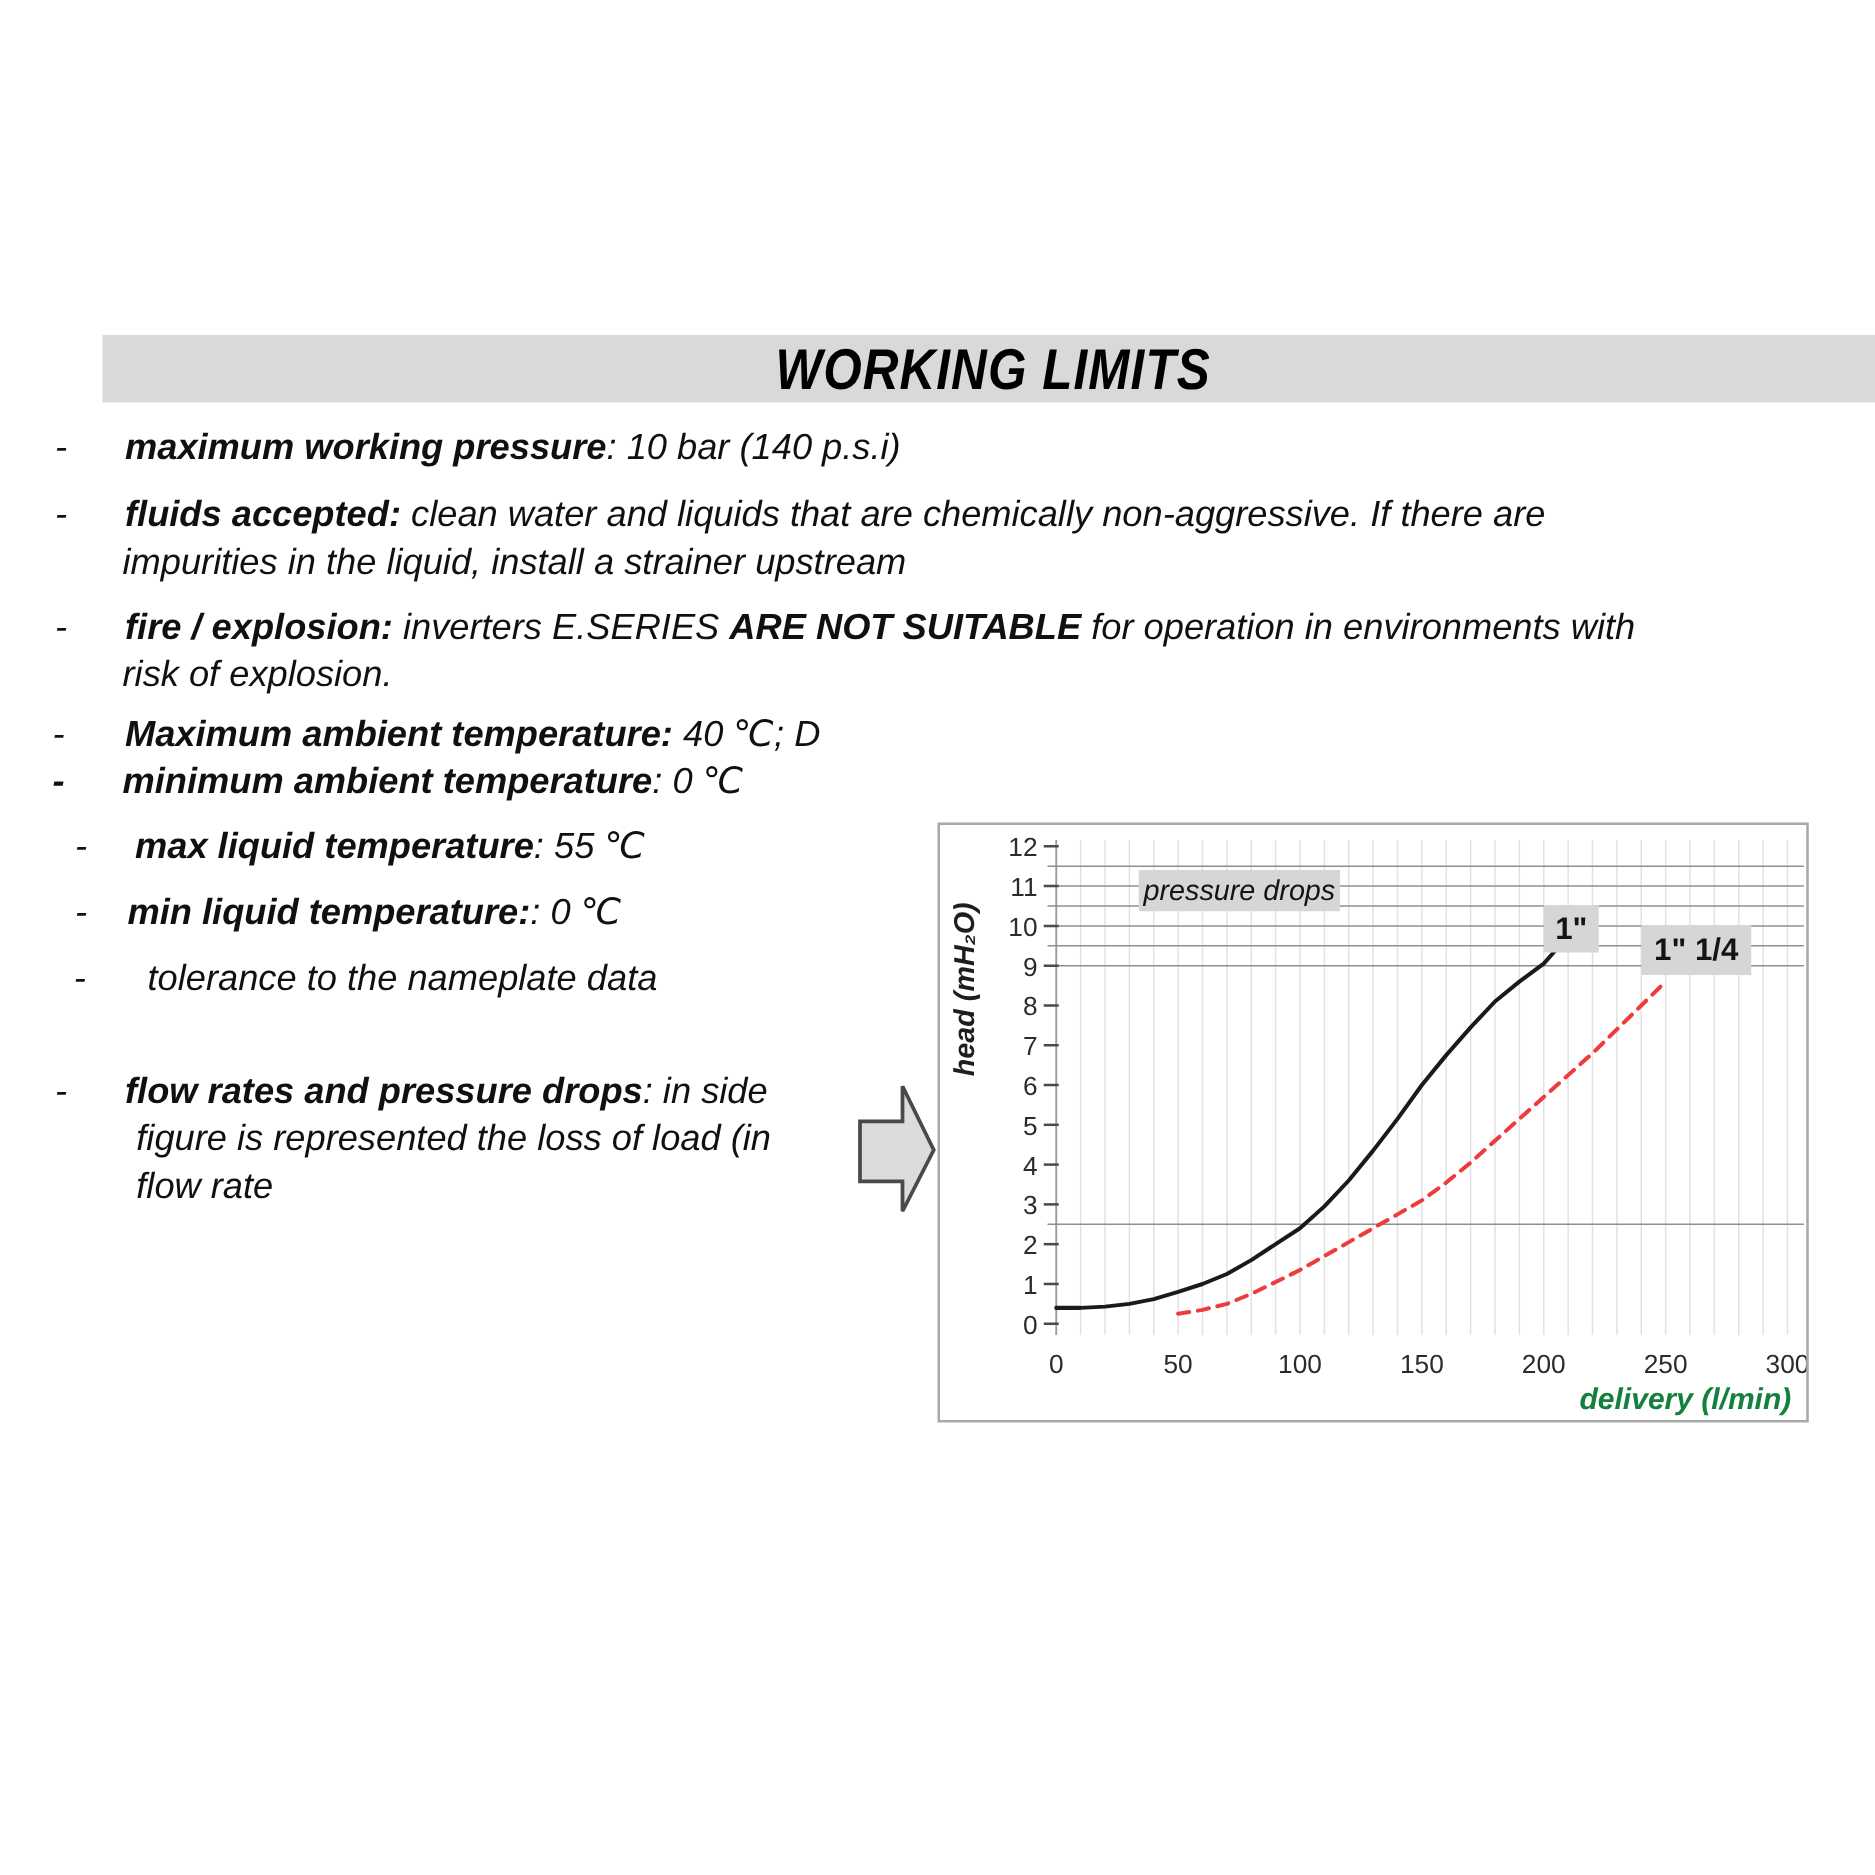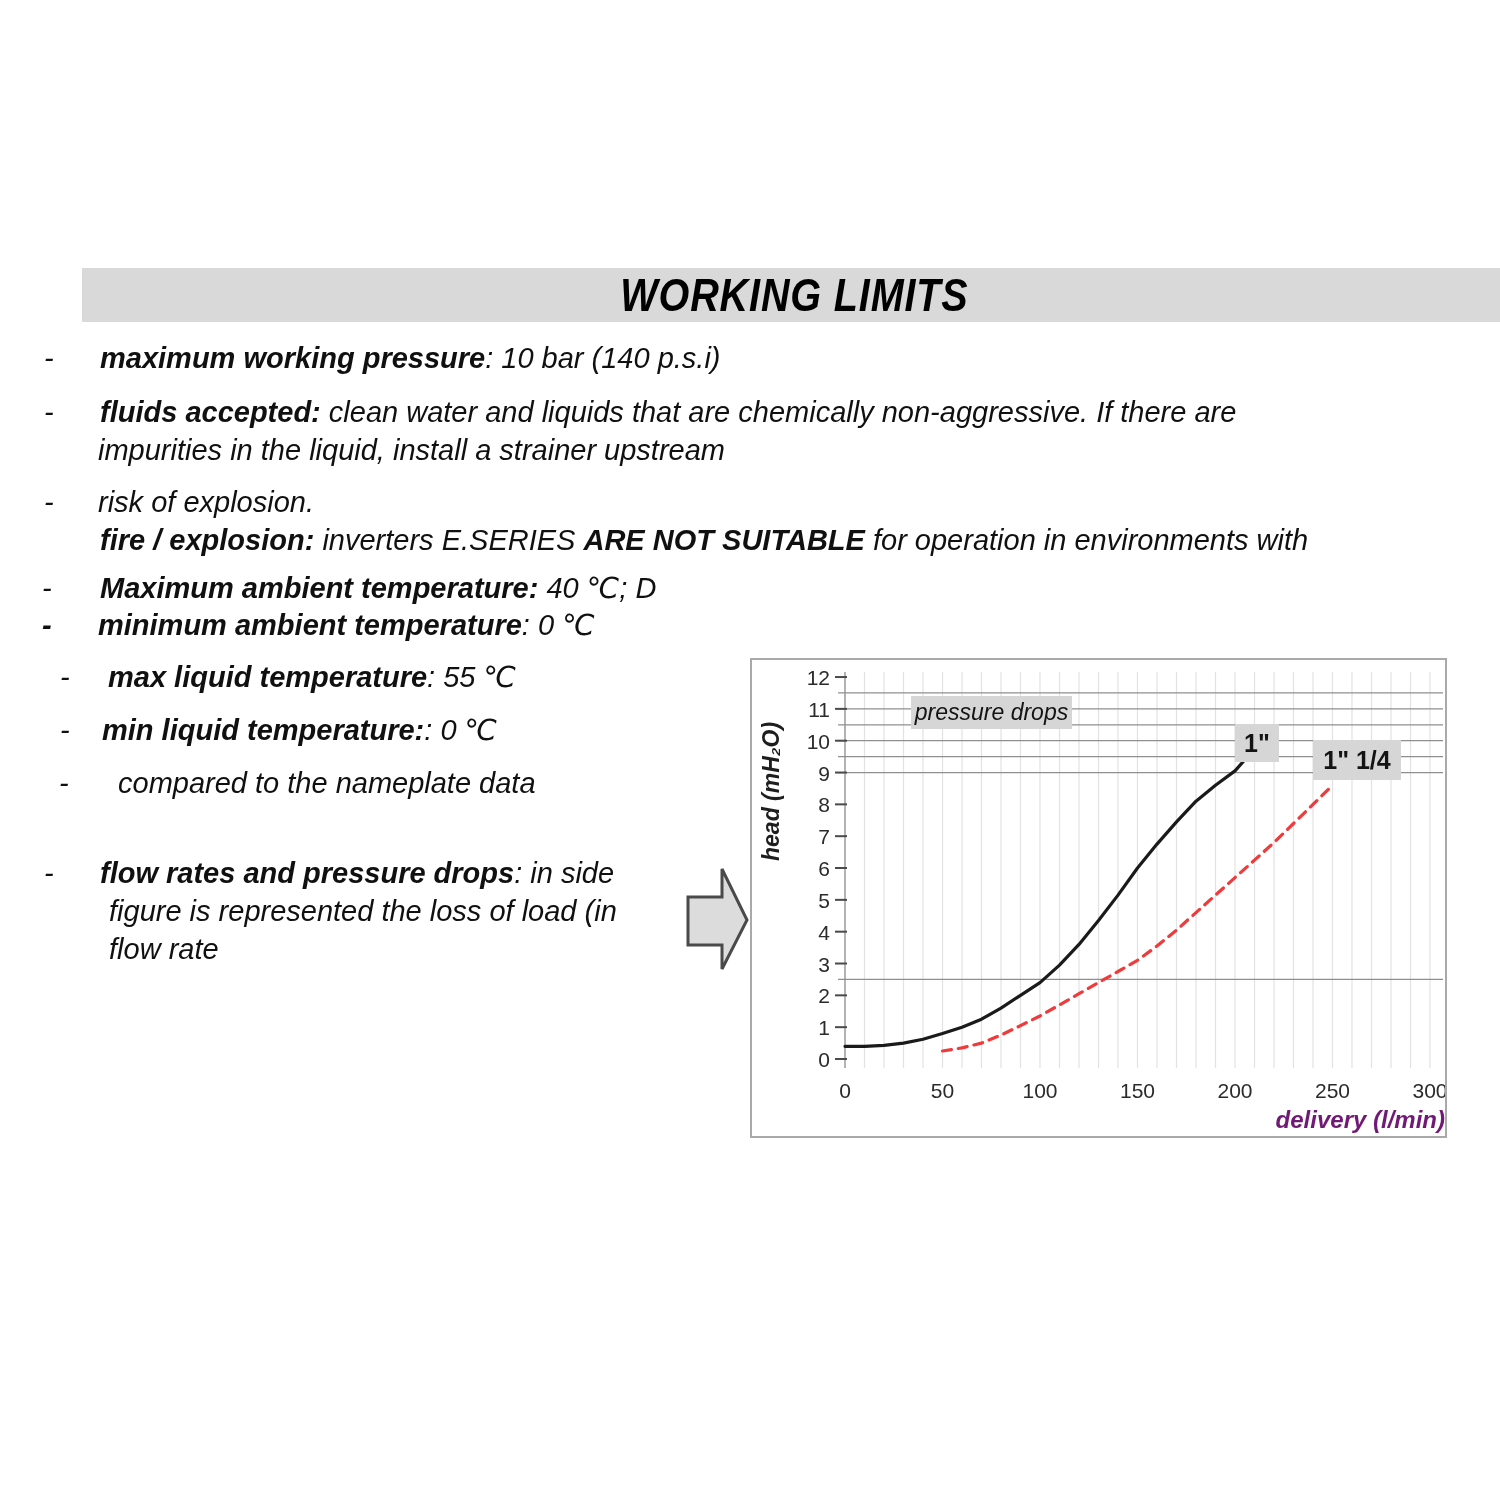--- a/index.html
+++ b/index.html
@@ -37,21 +37,21 @@
   .chart svg{position:absolute;left:0;top:0;}
   .chart text.tick{font-family:"Liberation Sans","DejaVu Sans",sans-serif;font-size:21px;fill:#2b2b2b;}
   .lbl{position:absolute;background:#d6d6d6;display:flex;align-items:center;justify-content:center;
        color:#141414;}
   .lbl-pressure{left:122px;top:36px;width:161px;height:33px;font-style:italic;font-size:23px;margin-left:37px;}
   .lbl-1in{left:483px;top:64px;width:44px;height:38px;font-weight:bold;font-size:25px;}
   .lbl-1in14{left:561px;top:80px;width:88px;height:40px;font-weight:bold;font-size:25px;}
   .ylab{position:absolute;left:6px;top:44px;height:175px;display:flex;align-items:center;
         justify-content:center;writing-mode:vertical-rl;transform:rotate(180deg);
         font-style:italic;font-weight:bold;font-size:23px;color:#1e1e1e;}
-  .xlab{position:absolute;right:0;top:446px;font-style:italic;font-weight:bold;font-size:24px;color:#701a75;}
+  .xlab{position:absolute;right:12px;top:446px;font-style:italic;font-weight:bold;font-size:24px;color:#15803d;}
 </style>
 </head>
 <body>
 
 <div class="page">
 
   <div class="banner">
     <span class="t">WORKING LIMITS</span>
   </div>
 
@@ -65,22 +65,22 @@
       <div class="bullet b1">
         <span class="dash">-</span>
         <div class="lines">
           <div class="line"><span class="bold">fluids accepted:</span><span> clean water and liquids that are chemically non-aggressive. If there are</span></div>
           <div class="line cont"><span>impurities in the liquid, install a strainer upstream</span></div>
         </div>
       </div>
       <div class="bullet b2">
         <span class="dash">-</span>
         <div class="lines">
+          <div class="line"><span class="bold">fire / explosion:</span><span> inverters E.SERIES </span><span class="bold">ARE NOT SUITABLE</span><span> for operation in environments with</span></div>
           <div class="line cont"><span>risk of explosion.</span></div>
-          <div class="line"><span class="bold">fire / explosion:</span><span> inverters E.SERIES </span><span class="bold">ARE NOT SUITABLE</span><span> for operation in environments with</span></div>
         </div>
       </div>
       <div class="bullet b3">
         <span class="dash">-</span>
         <div class="lines">
           <div class="line"><span class="bold">Maximum ambient temperature:</span><span> 40 ℃; D</span></div>
         </div>
       </div>
       <div class="bullet b4">
         <span class="dash">-</span>
@@ -96,21 +96,21 @@
       </div>
       <div class="bullet b6">
         <span class="dash">-</span>
         <div class="lines">
           <div class="line"><span class="bold">min liquid temperature:</span><span>: 0 ℃</span></div>
         </div>
       </div>
       <div class="bullet b7">
         <span class="dash">-</span>
         <div class="lines">
-          <div class="line cont"><span>compared to the nameplate data</span></div>
+          <div class="line cont"><span>tolerance to the nameplate data</span></div>
         </div>
       </div>
       <div class="bullet b8">
         <span class="dash">-</span>
         <div class="lines">
           <div class="line"><span class="bold">flow rates and pressure drops</span><span>: in side</span></div>
           <div class="line cont"><span>figure is represented the loss of load (in</span></div>
           <div class="line cont"><span>flow rate</span></div>
         </div>
       </div>

